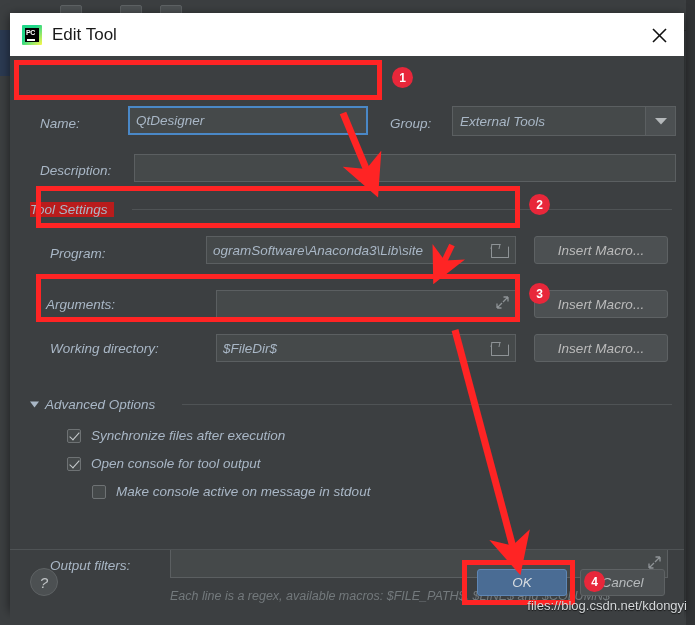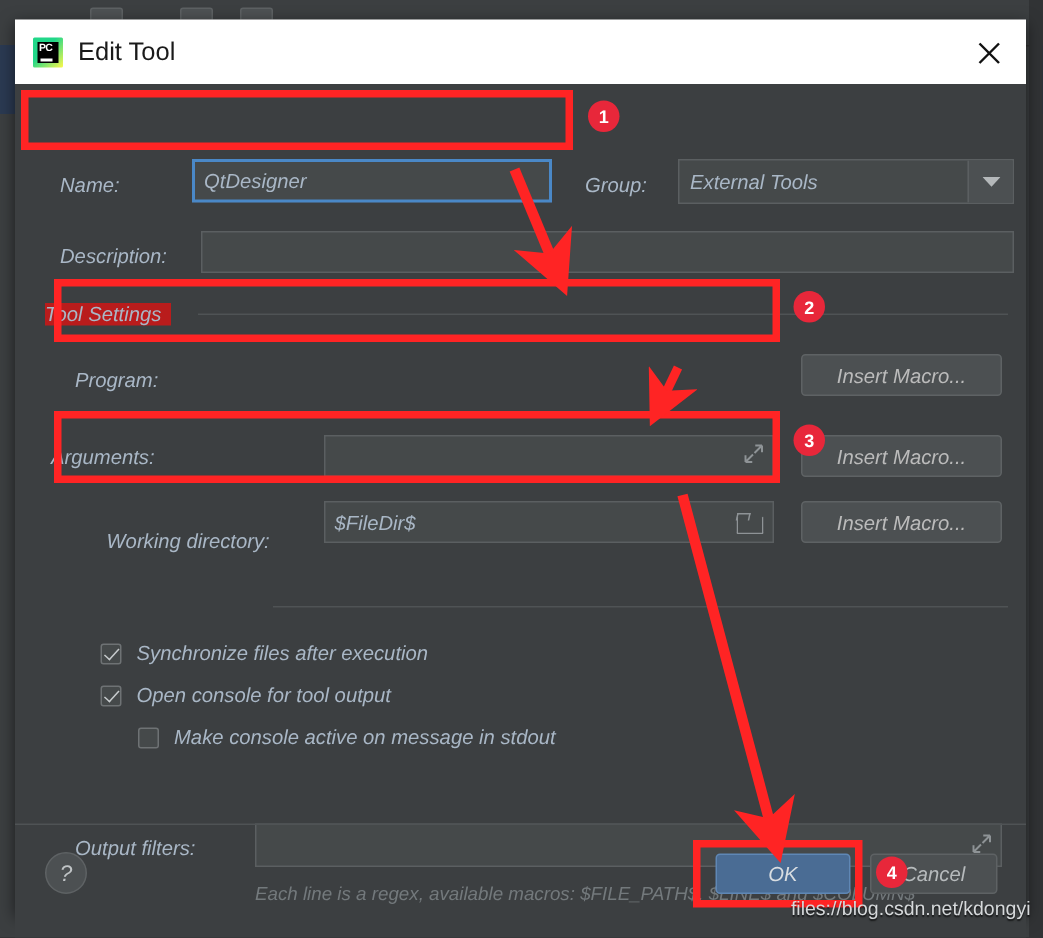--- a/index.html
+++ b/index.html
@@ -405,44 +405,59 @@
 
     <div class="label" style="position:absolute; left:30px; top:107px;">Description:</div>
     <div class="field" style="left:124px; top:98px; width:542px; height:28px;">
       <span class="val"></span>
     </div>
 
     <div class="section-title" style="left:20px; top:146px;">Tool Settings</div>
     <div class="separator" style="left:122px; right:12px; top:153px;"></div>
 
     <div class="label" style="position:absolute; left:40px; top:190px;">Program:</div>
+    <div class="field" style="left:196px; top:180px; width:310px; height:28px;">
+      <span class="val">ogramSoftware\Anaconda3\Lib\site</span>
+      <span class="folder-icon">
+        <span class="f2"></span>
+          <span class="f1"></span>
+      </span>
+    </div>
     <div class="btn" style="left:524px; top:180px; width:134px; height:28px;">Insert Macro...</div>
 
-    <div class="label" style="position:absolute; left:24px; top:241px;">Arguments:</div>
+    <div class="label" style="position:absolute; left:36px; top:241px;">Arguments:</div>
     <div class="field" style="left:206px; top:234px; width:300px; height:28px;">
       <span class="val"></span>
       <span>
         <svg width="13" height="13" viewBox="0 0 13 13" aria-hidden="true">
           <path d="M12,1 L7.5,1 M12,1 L12,5.5 M12,1 L7,6" stroke="#8e9396" stroke-width="1.3" fill="none"></path>
           <path d="M1,12 L5.5,12 M1,12 L1,7.5 M1,12 L6,7" stroke="#8e9396" stroke-width="1.3" fill="none"></path>
         </svg>
       </span>
     </div>
     <div class="btn" style="left:524px; top:234px; width:134px; height:28px;">Insert Macro...</div>
 
-    <div class="label" style="position:absolute; left:40px; top:297px;margin-left:21px;">Working directory:</div>
+    <div class="label" style="position:absolute; left:40px; top:285px;">Working directory:</div>
     <div class="field" style="left:206px; top:278px; width:300px; height:28px;">
       <span class="val">$FileDir$</span>
       <span class="folder-icon">
         <span class="f2"></span>
           <span class="f1"></span>
       </span>
     </div>
     <div class="btn" style="left:524px; top:278px; width:134px; height:28px;">Insert Macro...</div>
 
+    <div style="position:absolute; left:20px; top:341px; display:flex; align-items:center; z-index:3; background:#3c3f41; padding-right:6px;">
+      <span style="margin-right:6px; display:inline-flex;">
+        <svg width="9" height="7" viewBox="0 0 9 7" aria-hidden="true">
+          <polygon points="0,0.5 9,0.5 4.5,6.5" fill="#a9b7c6"></polygon>
+        </svg>
+      </span>
+      <span class="label">Advanced Options</span>
+    </div>
     <div class="separator" style="left:172px; right:12px; top:348px;"></div>
 
     <div class="cb-row" style="left:57px; top:372px;">
       <span class="cb checked"></span>
       <span class="cb-label">Synchronize files after execution</span>
     </div>
     <div class="cb-row" style="left:57px; top:400px;">
       <span class="cb checked"></span>
       <span class="cb-label">Open console for tool output</span>
     </div>

